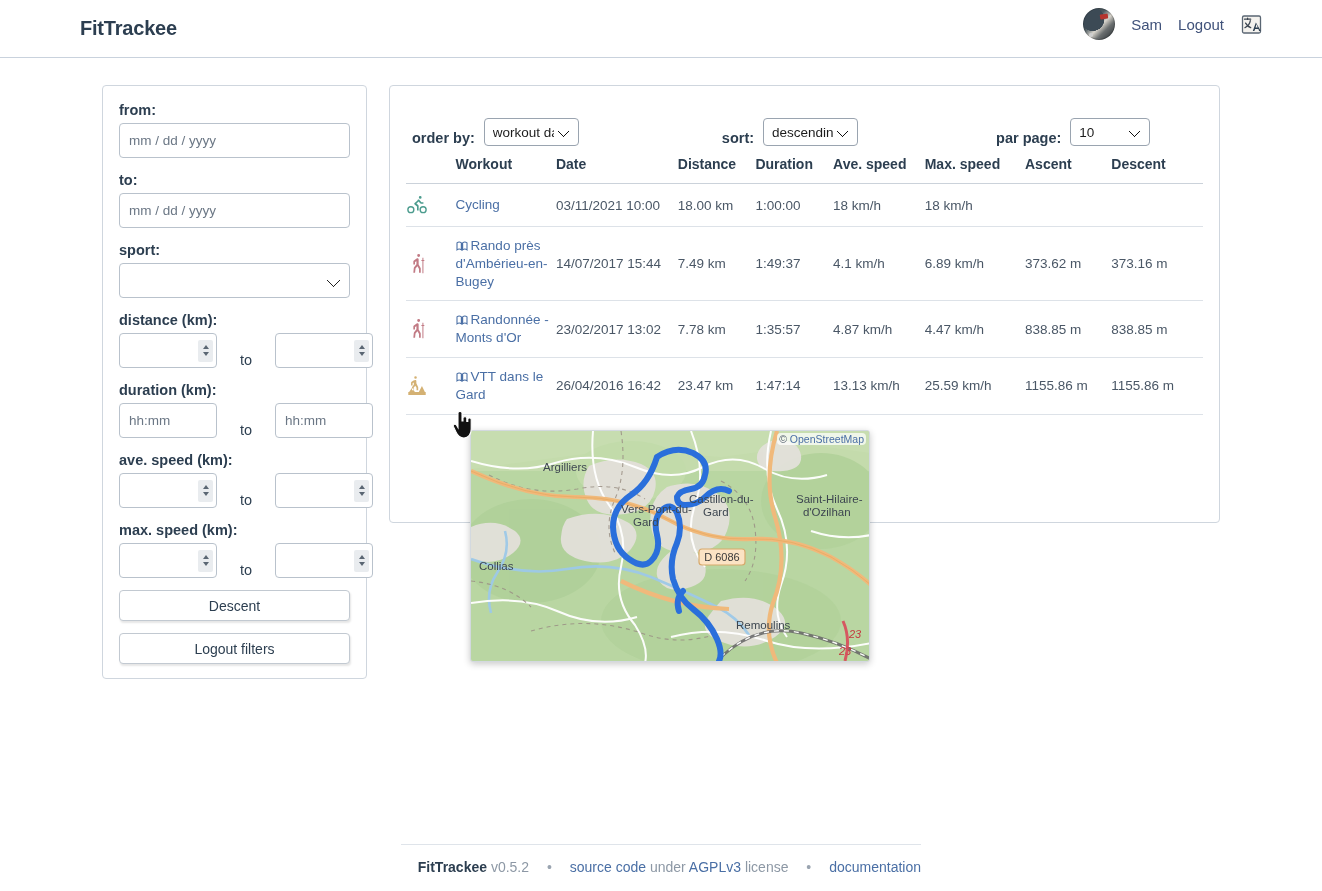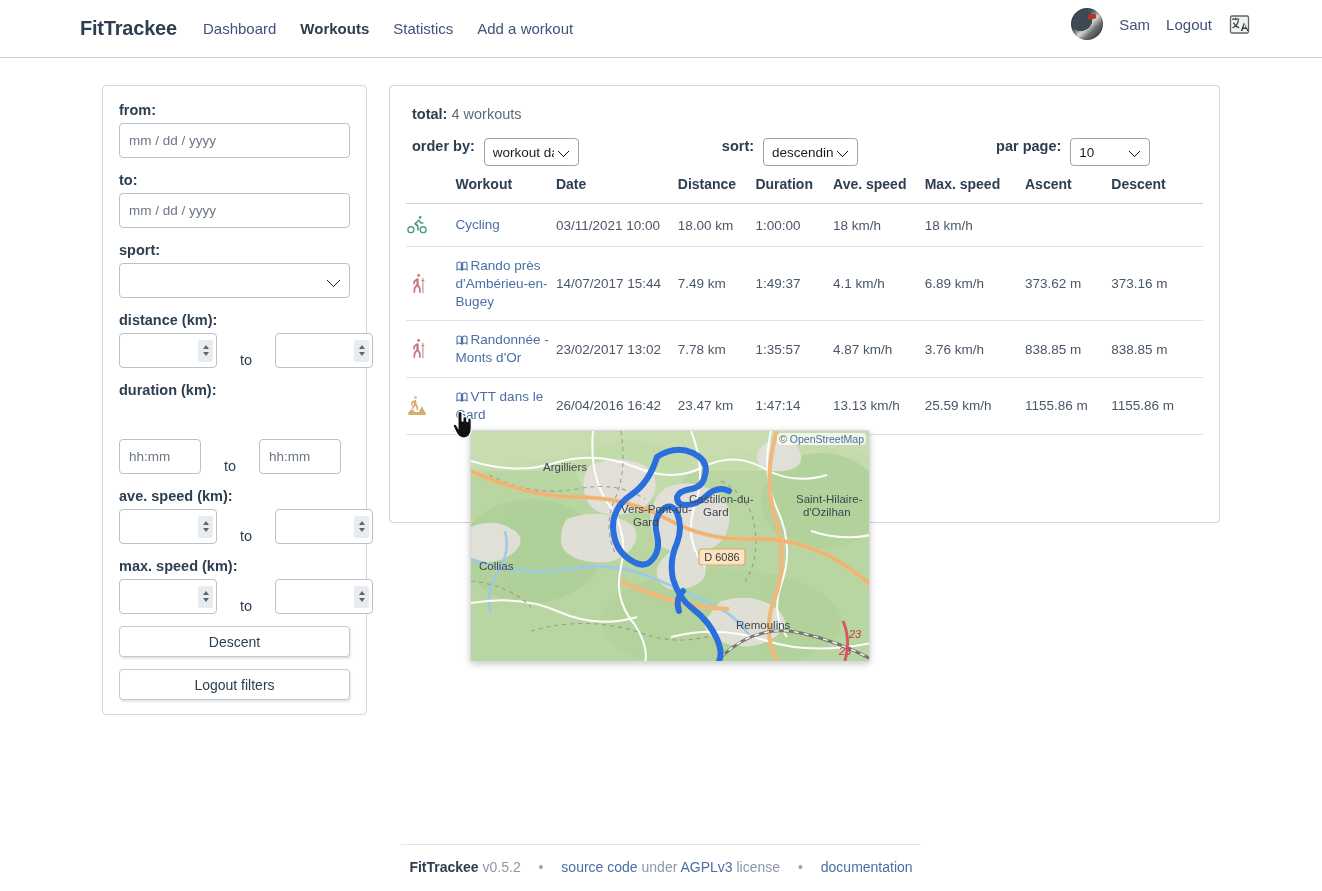--- a/index.html
+++ b/index.html
@@ -25,21 +25,21 @@
     font-size:20px; font-weight:bold; color:#2c3e50;
     letter-spacing:-0.2px; margin-right:26px;
     padding-left:0;
   }
   .navlinks { display:flex; align-items:center; gap:24px; }
   .navlink {
     font-size:15px; color:#40527a; text-decoration:none; cursor:pointer;
   }
   .navlink.active { font-weight:bold; color:#2c3e50; }
   .navright {
-    position:absolute; right:72px; top:0; height:48px;
+    position:absolute; right:60px; top:0; height:48px;
     display:flex; align-items:center; gap:16px;
   }
   .avatar {
     width:32px; height:32px; border-radius:50%;
     background:
       radial-gradient(circle at 30% 35%, #3c4a55 0 38%, rgba(0,0,0,0) 39%),
       linear-gradient(135deg,#2a3439 0%,#4d5a60 38%,#d8d4cc 55%,#6b6f70 70%,#1e2529 100%);
     box-shadow:inset 0 0 0 1px rgba(0,0,0,.18);
     overflow:hidden; position:relative; flex:none;
   }
@@ -107,42 +107,42 @@
     display:flex; flex-direction:column; align-items:center;
     justify-content:center; gap:3px; pointer-events:auto; cursor:pointer;
   }
   .spin i {
     display:block; width:0; height:0;
     border-left:3.5px solid transparent; border-right:3.5px solid transparent;
   }
   .spin i.up { border-bottom:4px solid #5a6673; }
   .spin i.dn { border-top:4px solid #5a6673; }
   .to { font-size:14.5px; color:#2c3e50; width:34px; text-align:center; flex:none; }
-  .timewrap { width:82px; flex:none;margin-top:36px; }
+  .timewrap { width:98px; flex:none; }
   .fbtn {
     width:100%; height:31px; margin-top:12px;
     border:1px solid #c2c9d1; border-radius:4px;
     background:#fff; color:#2c3e50; font-size:14px;
     font-family:"Liberation Sans", sans-serif; cursor:pointer;
     box-shadow:1px 2px 2px rgba(0,0,0,.10);
   }
 
   
   .main {
     flex:1; border:1px solid #cfd6de; border-radius:4px;
     background:#fff; padding:16px 16px 22px 16px;
     min-height:438px; position:relative;
   }
   .total { font-size:14.5px; color:#5c6b7a; margin:4px 0 0 6px; }
   .total b { color:#2c3e50; }
   .ctrlrow {
     display:flex; align-items:center; margin-top:16px;
     padding:0 6px;
   }
-  .ctrl { display:flex; align-items:flex-start; gap:9px; }
+  .ctrl { display:flex; align-items:flex-end; gap:9px; }
   .ctrl-label { font-size:14.5px; font-weight:bold; color:#2c3e50; }
   .sel {
     height:28px; border:1px solid #9aa4b0; border-radius:4px;
     background:#fff; font-size:13.5px; color:#1c1c1c;
     font-family:"Liberation Sans", sans-serif;
     padding:0 24px 0 8px;
     -webkit-appearance:none; appearance:none;
     background-image:
       linear-gradient(45deg, transparent 49%, #111 50%, #111 57%, transparent 58%),
       linear-gradient(-45deg, transparent 49%, #111 50%, #111 57%, transparent 58%);
@@ -223,38 +223,32 @@
   
   .cursor { position:absolute; left:452px; top:411px; z-index:60; pointer-events:none; }
 
   
   .footer {
     position:absolute; left:0; right:0; bottom:0;
     display:flex; justify-content:center;
   }
   .footinner {
     width:520px; border-top:1px solid #dfe4ea;
-    padding:14px 0 16px 0; text-align:center;
+    padding:14px 0 16px 0; text-align:right;
     font-size:14px; color:#8d98a5;
   }
   .footinner b { color:#2c3e50; font-weight:bold; }
   .footinner a { color:#4a6fa5; text-decoration:none; cursor:pointer; }
   .dot { display:inline-block; margin:0 14px; color:#9aa4b0; }
 </style>
 </head>
 <body>
 
 <div class="nav">
   <div class="brand">FitTrackee</div>
-  <div class="navlinks">
-    <a class="navlink">Dashboard</a>
-    <a class="navlink active">Workouts</a>
-    <a class="navlink">Statistics</a>
-    <a class="navlink">Add a workout</a>
-  </div>
   <div class="navright">
     <div class="avatar"></div>
     <span class="navuser">Sam</span>
     <span class="navuser">Logout</span>
     <span class="langicon">
       <svg width="21" height="21" viewBox="0 0 21 21">
         <rect x="1.5" y="2" width="18" height="17" rx="1.5" fill="#f4f2ee" stroke="#5a6673" stroke-width="1.3"></rect>
         <path d="M3.5 5.2 h6.2 M6.6 4 v1.4 M9.3 6.6c-.4 3.2-2.6 5.6-5.4 7.1" stroke="#3a4450" stroke-width="1.25" fill="none" stroke-linecap="round"></path>
         <path d="M4.6 9.1c1.3 2.3 3 3.8 5.1 4.6" stroke="#3a4450" stroke-width="1.25" fill="none" stroke-linecap="round"></path>
         <path d="M14.9 8.4 L11.8 17 h1.6 l.7-2.1h3.3l.7 2.1h1.6z M14.5 13.5 l1.1-3.4 1.1 3.4z" fill="#2c3e50"></path>
@@ -342,24 +336,20 @@
             <i class="dn"></i>
           </span>
       </div>
     </div>
 
     <button class="fbtn">Descent</button>
     <button class="fbtn">Logout filters</button>
   </div>
 
   <div class="main">
-    <div class="total">
-      <b>total:</b>
-      <span>4 workouts</span>
-    </div>
 
     <div class="ctrlrow">
       <div class="ctrl">
         <span class="ctrl-label">order by:</span>
         <select class="sel order">
           <option>workout date</option>
         </select>
       </div>
       <div class="sp1"></div>
       <div class="ctrl">
@@ -434,21 +424,21 @@
             </td>
             <td class="c-title"><a class="maplink"><span class="mapglyph"><svg width="12" height="10" viewBox="0 0 14 12">
                     <path d="M1 2.2 C2.6 1 4.6 1 6.3 2.2 L6.3 10.6 C4.6 9.4 2.6 9.4 1 10.6 Z" fill="none" stroke="#4a6fa5" stroke-width="1.3"></path>
                     <path d="M13 2.2 C11.4 1 9.4 1 7.7 2.2 L7.7 10.6 C9.4 9.4 11.4 9.4 13 10.6 Z" fill="none" stroke="#4a6fa5" stroke-width="1.3"></path>
                     <path d="M6.3 2.6 L6.3 10.2 M7.7 2.6 L7.7 10.2" stroke="#4a6fa5" stroke-width="1.1"></path>
                   </svg></span>Randonnée - Monts d'Or</a></td>
             <td class="c-date">23/02/2017 13:02</td>
             <td class="c-dist">7.78 km</td>
             <td class="c-dur">1:35:57</td>
             <td class="c-ave">4.87 km/h</td>
-            <td class="c-max">3.76 km/h</td>
+            <td class="c-max">4.47 km/h</td>
             <td class="c-asc">838.85 m</td>
             <td class="c-desc">838.85 m</td>
           </tr>
           <tr>
             <td class="c-icon">
               <svg width="22" height="22" viewBox="0 0 24 24" class="sporticon">
                 <path d="M10.4 4.2a1.4 1.4 0 1 0 0-2.8 1.4 1.4 0 0 0 0 2.8zM8.2 6 6.1 7.4c-.4.3-.6.7-.6 1.1v2.9h1.7V8.9l1.3-.8v2.6l-2 2.6v3.4h1.8v-2.9l1.8-2.2 1.4 2.4v2.7h1.8v-3.2c0-.3-.1-.6-.2-.8L11.3 9V6.5c0-1-1.2-1.5-2-.8zM2.5 18.5h19v3.2h-19zM14 18.5 17.4 12l3.2 6.5zM3.4 18.5 6.6 14l3.1 4.5z" fill="#d4b173"></path>
               </svg>
             </td>
             <td class="c-title"><a class="maplink"><span class="mapglyph"><svg width="12" height="10" viewBox="0 0 14 12">

